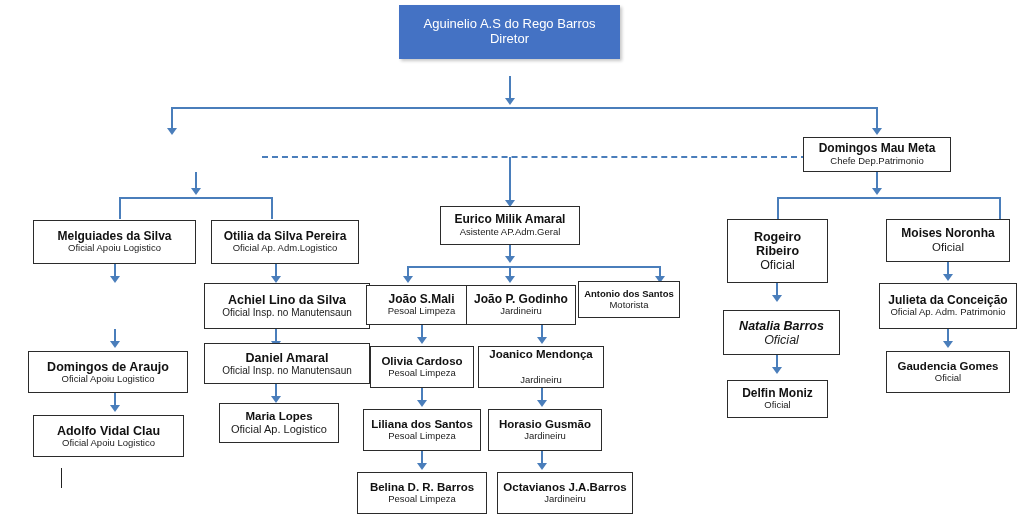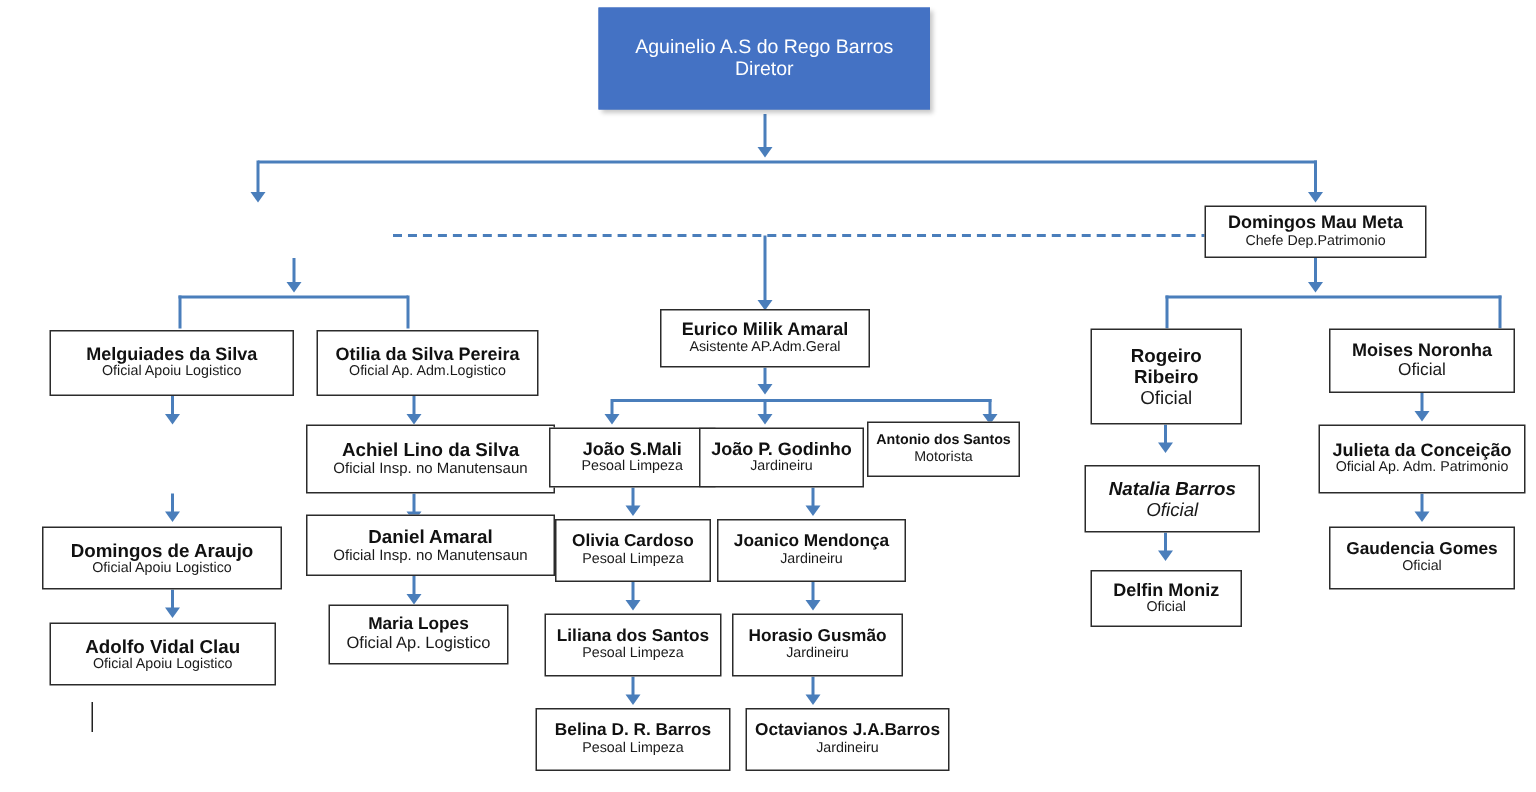--- a/index.html
+++ b/index.html
@@ -134,21 +134,21 @@
   <div class="ln lnv" style="left:776px;top:283px;height:14px;"></div>
   <div class="arrow" style="left:772px;top:295px;"></div>
   <div class="ln lnv" style="left:776px;top:355px;height:14px;"></div>
   <div class="arrow" style="left:772px;top:367px;"></div>
 
   <div class="ln lnv" style="left:947px;top:262px;height:14px;"></div>
   <div class="arrow" style="left:943px;top:274px;"></div>
   <div class="ln lnv" style="left:947px;top:329px;height:14px;"></div>
   <div class="arrow" style="left:943px;top:341px;"></div>
 
-  <div class="node root" style="left:399px;top:5px;width:221px;height:68px;">
+  <div class="node root" style="left:399px;top:5px;width:221px;height:54px;">
     <span class="nm" style="font-size:13px;">Aguinelio A.S do Rego Barros</span>
     <span class="rl" style="font-size:13px;">Diretor</span>
   </div>
 
 
   <div class="node" style="left:803px;top:137px;width:148px;height:35px;">
     <span class="nm" style="font-size:12px;">Domingos Mau Meta</span>
     <span class="rl" style="font-size:9.5px;">Chefe Dep.Patrimonio</span>
   </div>
 
@@ -211,21 +211,21 @@
   <div class="node" style="left:204px;top:343px;width:166px;height:41px;">
     <span class="nm" style="font-size:12.5px;">Daniel Amaral</span>
     <span class="rl" style="font-size:10px;">Oficial Insp. no Manutensaun</span>
   </div>
 
   <div class="node" style="left:370px;top:346px;width:104px;height:42px;">
     <span class="nm" style="font-size:11.5px;">Olivia Cardoso</span>
     <span class="rl" style="font-size:9.5px;">Pesoal Limpeza</span>
   </div>
 
-  <div class="node" style="left:478px;top:346px;width:126px;height:42px;">
+  <div class="node" style="left:478px;top:346px;width:126px;height:42px;justify-content:space-between;">
     <span class="nm" style="font-size:11.5px;">Joanico Mendonça</span>
     <span class="rl" style="font-size:9.5px;">Jardineiru</span>
   </div>
 
   <div class="node" style="left:723px;top:310px;width:117px;height:45px;font-style:italic;">
     <span class="nm" style="font-size:12.5px;">Natalia Barros</span>
     <span class="rl" style="font-size:12.5px;">Oficial</span>
   </div>
 
   <div class="node" style="left:886px;top:351px;width:124px;height:42px;">

